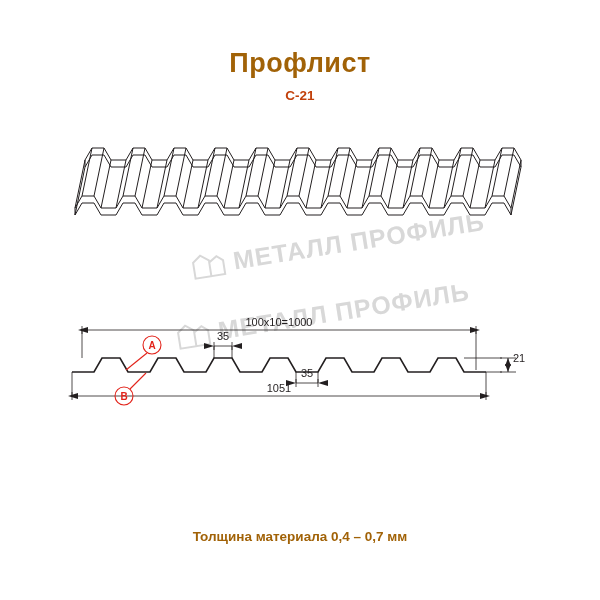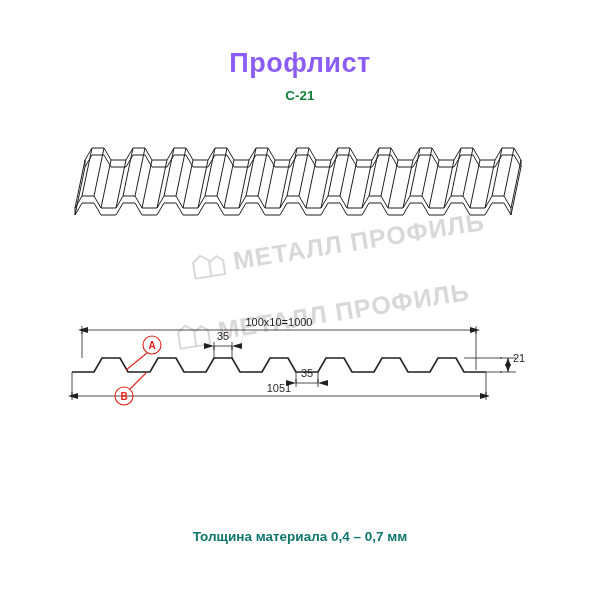--- a/index.html
+++ b/index.html
@@ -21,41 +21,41 @@
   }
   .title {
     position: absolute;
     top: 48px;
     left: 0;
     width: 600px;
     text-align: center;
     font-size: 27px;
     font-weight: bold;
     letter-spacing: 0.5px;
-    color: #8b5cf6;
+    color: #a16207;
   }
   .subtitle {
     position: absolute;
     top: 88px;
     left: 0;
     width: 600px;
     text-align: center;
     font-size: 13.5px;
     font-weight: bold;
-    color: #15803d;
+    color: #c2410c;
   }
   .footer {
     position: absolute;
     top: 529px;
     left: 0;
     width: 600px;
     text-align: center;
     font-size: 13.5px;
     font-weight: bold;
-    color: #0f766e;
+    color: #a16207;
   }
   .iso-wrap {
     position: absolute;
     top: 130px;
     left: 70px;
     width: 470px;
     height: 110px;
   }
   .tech-wrap {
     position: absolute;

